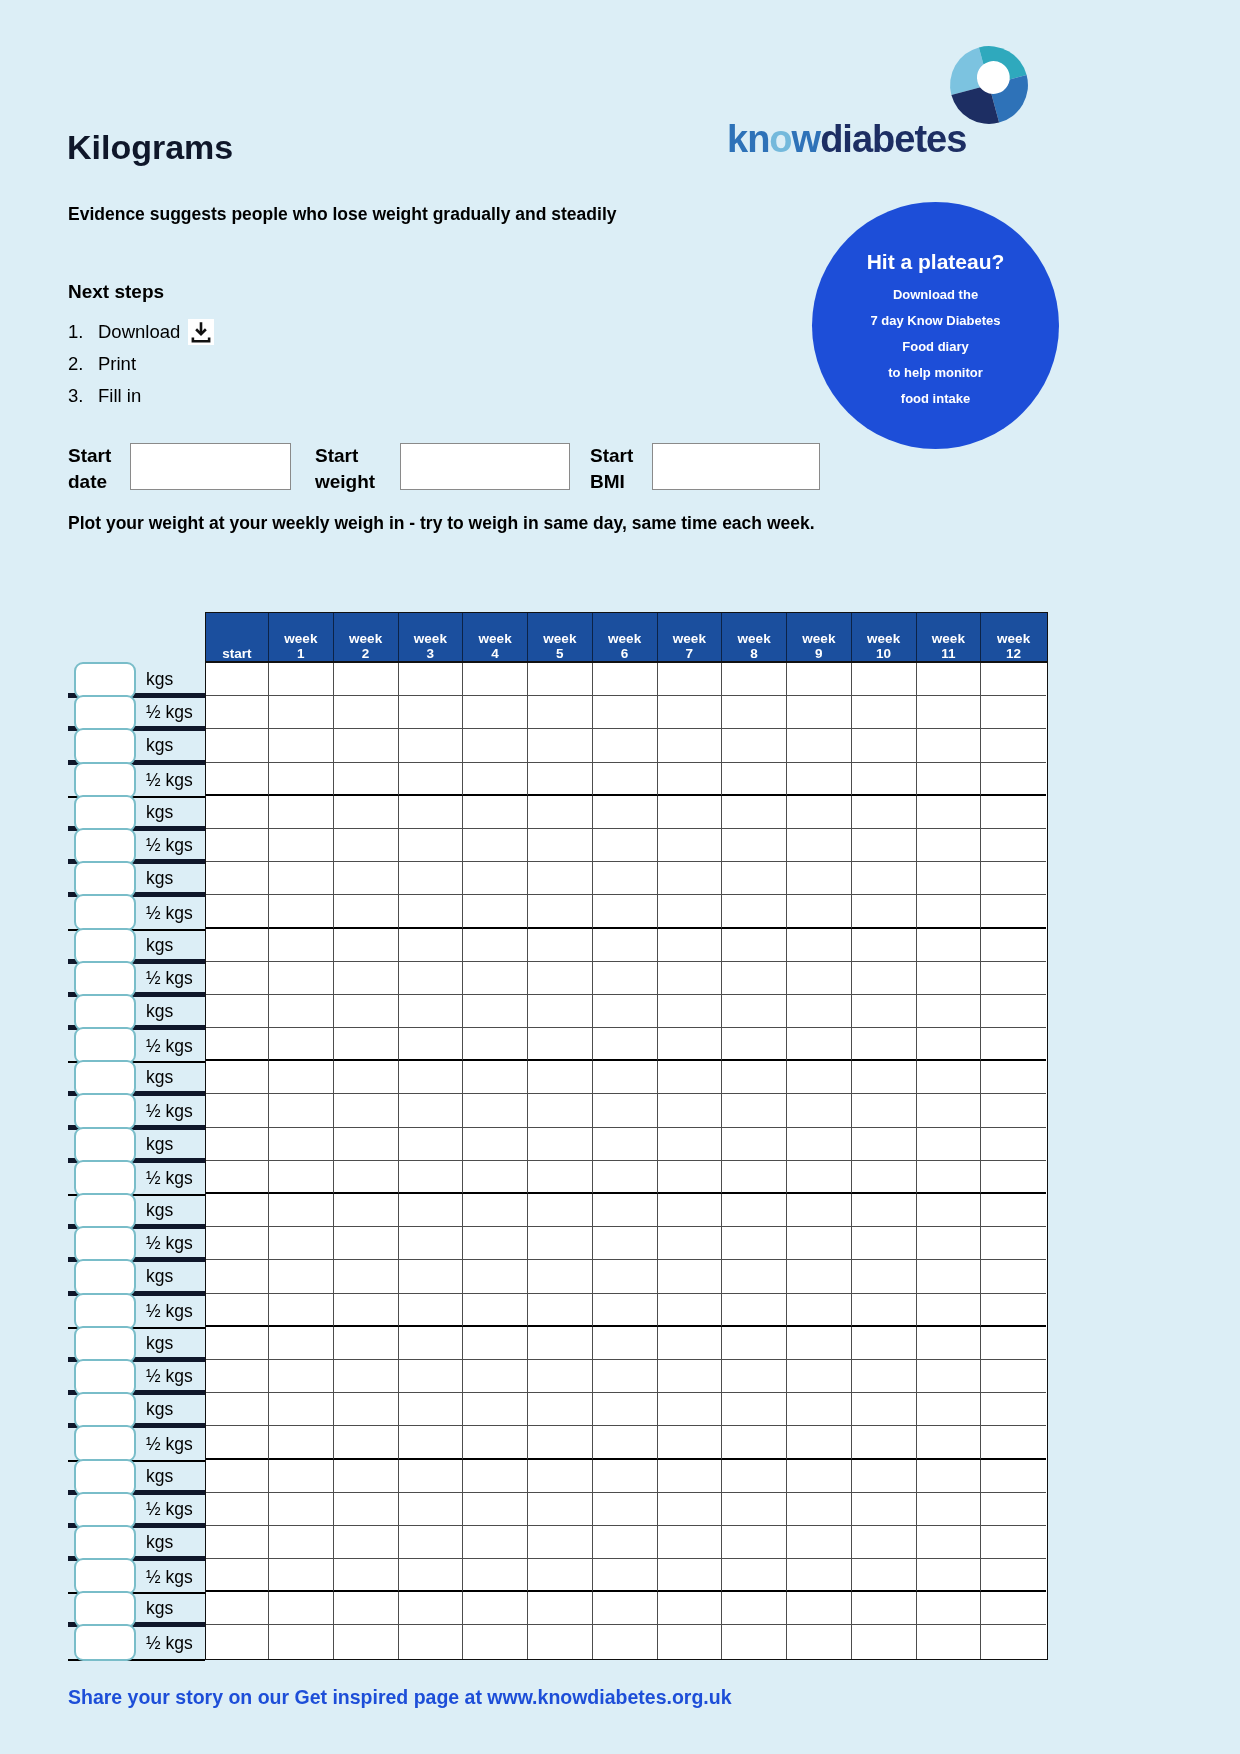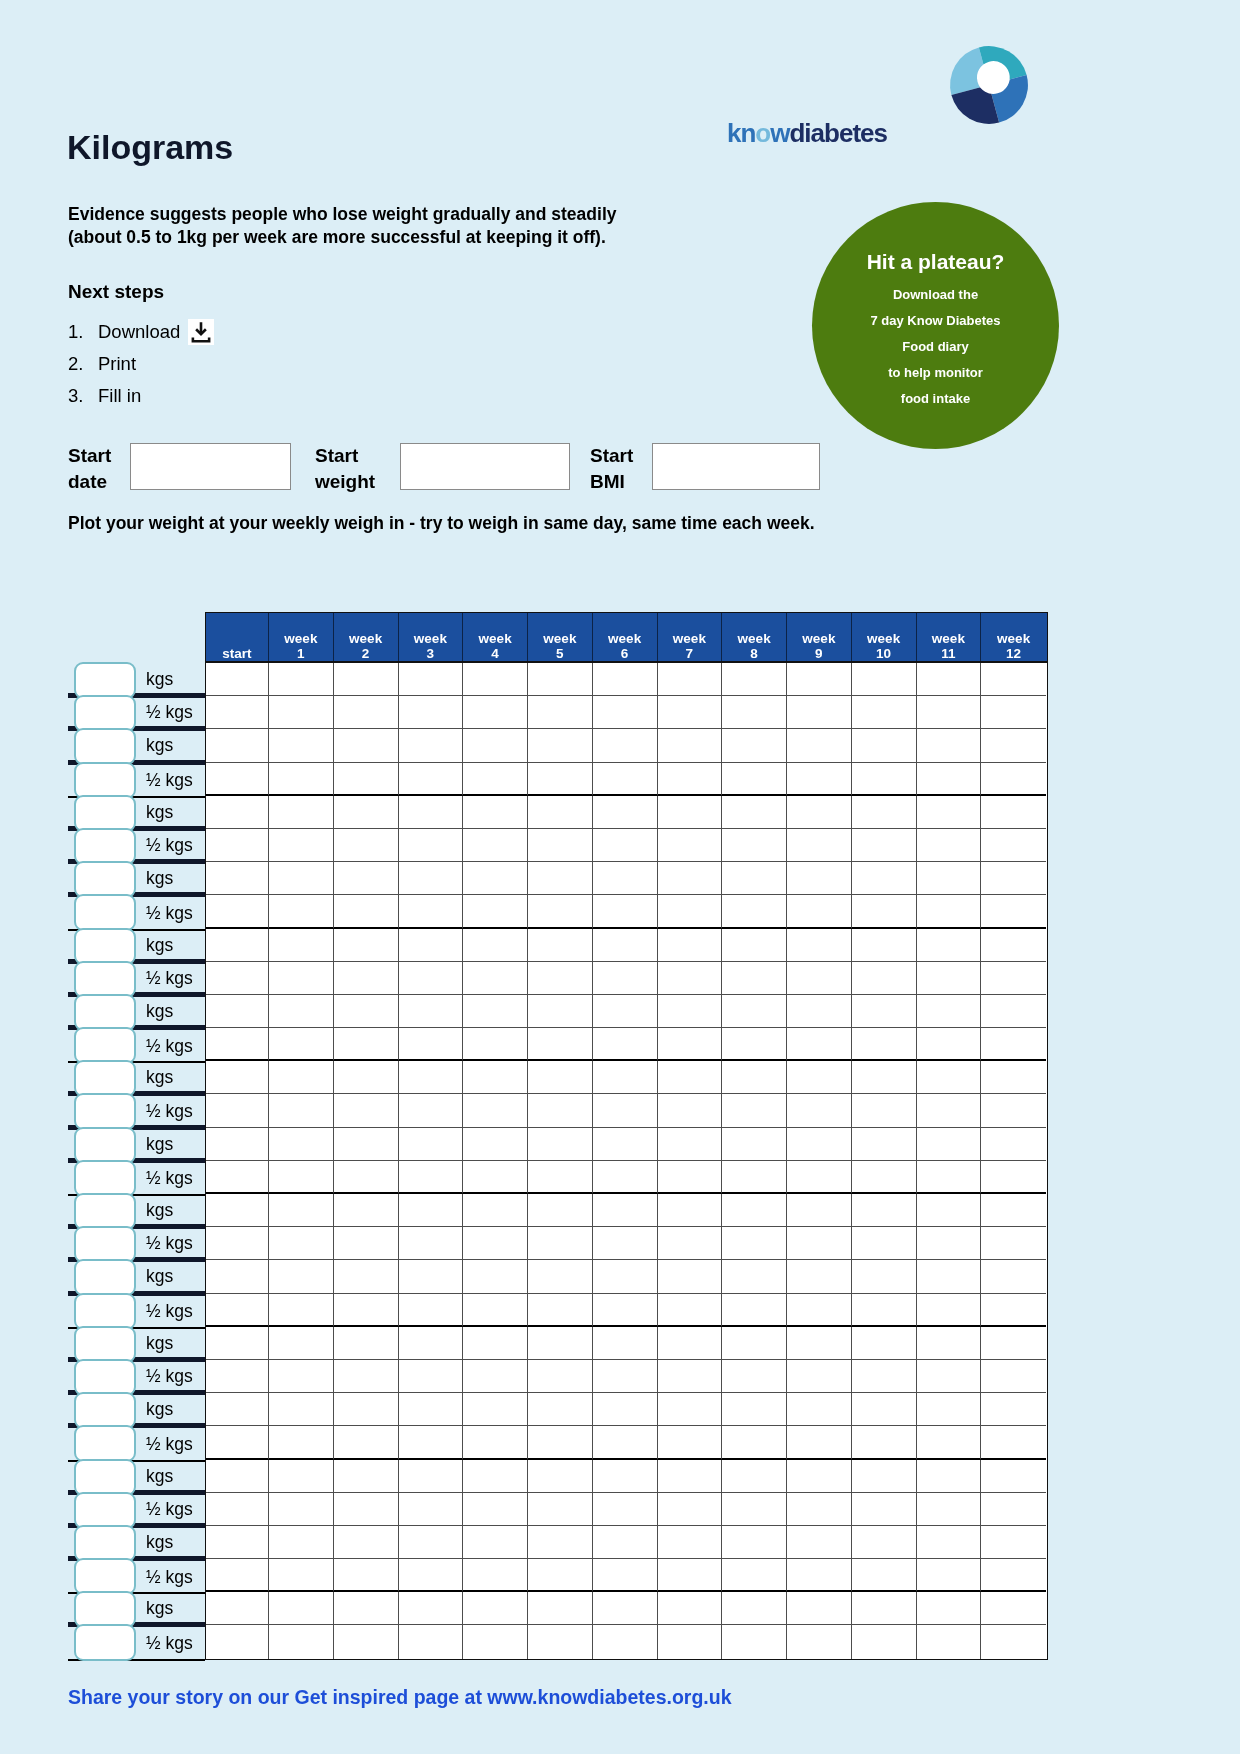--- a/index.html
+++ b/index.html
@@ -7,37 +7,37 @@
   .page {
     position:relative; width:1240px; height:1754px; margin:0 auto;
     background:#dceef6; overflow:hidden; color:#000;
   }
   
   .title { position:absolute; left:64px; top:52px; font-size:55px; font-weight:bold;
            color:#1856a3; letter-spacing:-1px; }
   .subtitle { position:absolute; left:67px; top:128px; font-size:34px; font-weight:bold;
            color:#0f172a; }
   .logo-swirl { position:absolute; left:948px; top:44px; width:82px; height:82px; }
-  .logo-text { position:absolute; left:727px; top:118px; font-size:26px; font-weight:bold;
+  .logo-text { position:absolute; left:727px; top:118px; font-size:38px; font-weight:bold;
            letter-spacing:-1px; }
   .logo-know  { color:#2e72b8; }
   .logo-o     { color:#74b9dc; }
   .logo-diab  { color:#1d2e63; }
   
   .intro { position:absolute; left:68px; top:203px; font-size:17.5px; font-weight:bold;
            line-height:23px; }
   .next-steps-heading { position:absolute; left:68px; top:281px; font-size:19px; font-weight:bold; }
   .steps { position:absolute; left:68px; top:316px; font-size:18.5px; }
   .step { display:flex; align-items:center; height:32px; }
   .step-num { width:30px; }
   .dl-icon { display:inline-block; width:26px; height:26px; background:#fff; margin-left:8px; }
   .dl-icon svg { width:26px; height:26px; display:block; }
   
   .plateau { position:absolute; left:812px; top:202px; width:247px; height:247px;
-             border-radius:50%; background:#4d7c0f; color:#fff; text-align:center; }
+             border-radius:50%; background:#1d4ed8; color:#fff; text-align:center; }
   .plateau-head { margin-top:48px; font-size:21px; font-weight:bold; margin-bottom:8px; }
   .plateau-line { font-size:13px; font-weight:bold; line-height:26px; }
   
   .start-row { position:absolute; left:0; top:443px; width:1240px; }
   .sf-label { position:absolute; font-size:19px; font-weight:bold; line-height:26px; }
   .sf-box { position:absolute; height:47px; background:#fff; border:1px solid #8a8a8a; }
   
   .instruction { position:absolute; left:68px; top:513px; font-size:17.5px; font-weight:bold; }
   
   .wtable { position:absolute; left:68px; top:612px; width:985px; height:1055px; }
@@ -79,21 +79,20 @@
       <path d="M40,40 L40,2 A38,38 0 0 1 78,40 Z" fill="#2fa9bd"></path>
       <path d="M40,40 L78,40 A38,38 0 0 1 40,78 Z" fill="#2e72b8"></path>
       <path d="M40,40 L40,78 A38,38 0 0 1 2,40 Z" fill="#1d2e63"></path>
       <circle cx="46" cy="34" r="16" fill="#ffffff"></circle>
     </svg>
   </div>
   <div class="logo-text"><span class="logo-know">kn</span><span class="logo-o">o</span><span class="logo-know">w</span><span class="logo-diab">diabetes</span></div>
 
   <div class="intro">
     <div>Evidence suggests people who lose weight gradually and steadily</div>
-    <div>(about 0.5 to 1kg per week are more successful at keeping it off).</div>
   </div>
 
   <div class="next-steps-heading">Next steps</div>
 
   <div class="steps">
     <div class="step">
       <span class="step-num">1.</span>
       <span>Download</span>
       <span class="dl-icon">
         <svg viewBox="0 0 24 24" fill="none" stroke="#111" stroke-width="2.4">

